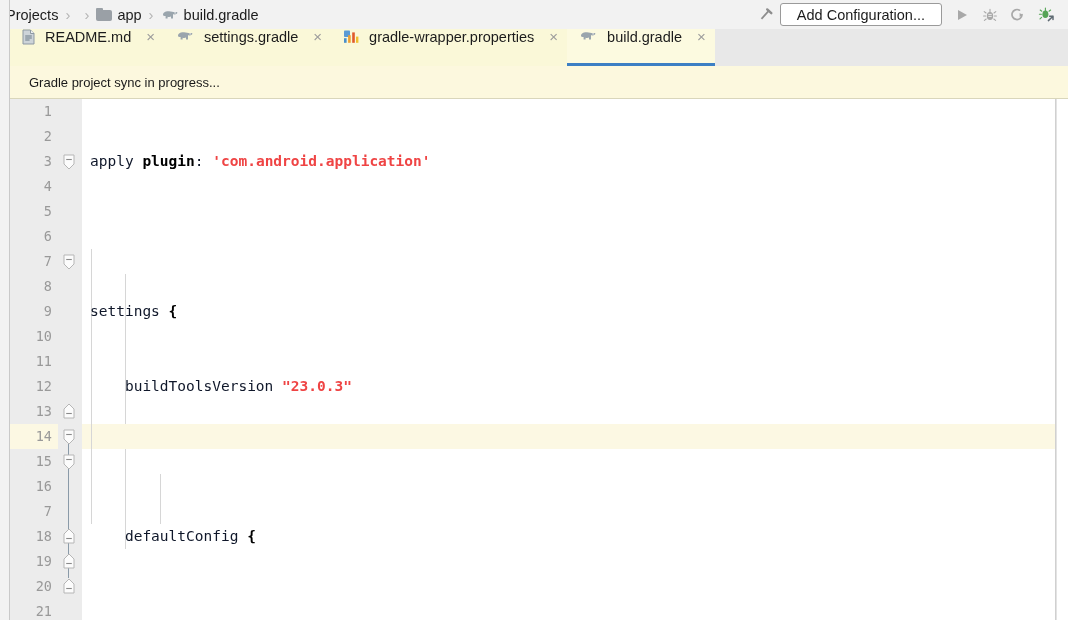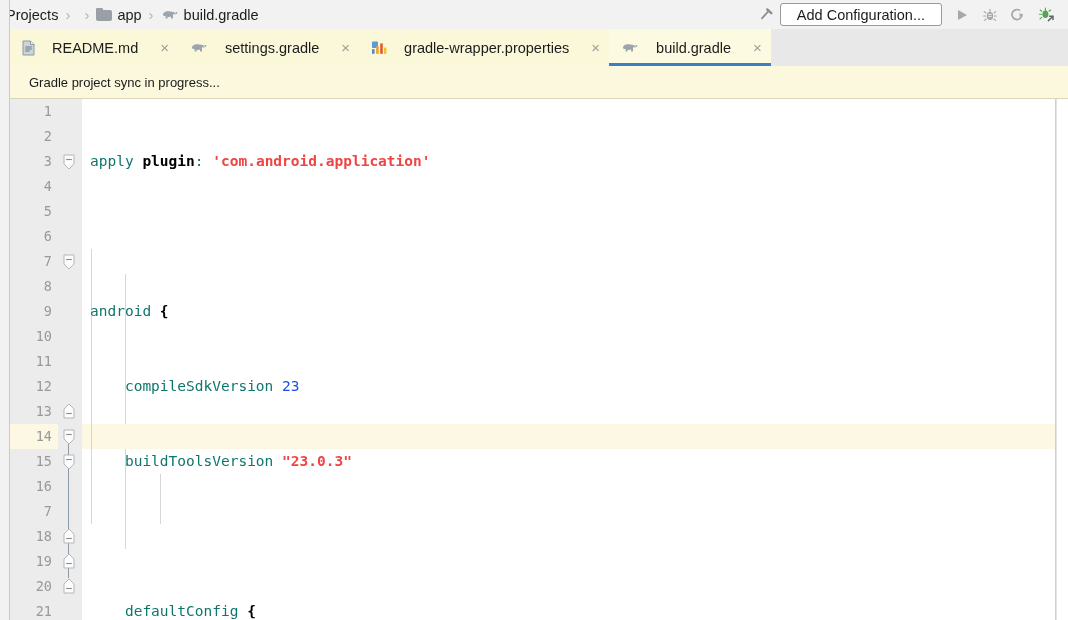--- a/index.html
+++ b/index.html
@@ -75,21 +75,21 @@
   .tabstrip {
     position: absolute; left: 0; top: 29px; width: 1068px; height: 37px;
     background: #e8e8e8;
     display: flex; align-items: stretch;
   }
   .leftrail-tabs {
     width: 10px; background: #f2f2f2; border-right: 1px solid #c9c9c9;
   }
   .tabs-wrap { display: flex; align-items: stretch; }
   .tab {
-    display: flex; align-items: center; gap: 17px;
+    display: flex; gap: 10px;
     padding: 0 9px 0 12px; height: 37px;
     background: #faf8d8;
     font-size: 14.5px; color: #1c1c1c;
     position: relative; white-space: nowrap;
   }
   .tab.active { background: #fcfae0; }
   .tab.active::after {
     content:""; position:absolute; left:0; right:0; bottom:0;
     height:3px; background:#3c7fc4;
   }
@@ -150,21 +150,21 @@
   }
   .code {
     position: absolute; left: 0; top: 0; right: 0; bottom: 0;
     font-family: "DejaVu Sans Mono", monospace; font-size: 14.5px;
     line-height: 25px; white-space: pre; color: #000000;
   }
   .cl { height: 25px; padding-left: 8px; position: relative; }
   .kw  { color: #000000; font-weight: bold; }
   .str { color: #ef4444; font-weight: bold; }
   .num { color: #1750eb; }
-  .plain { color: #0f766e; }
+  .plain { color: #0f172a; }
   .brace { color: #000000; font-weight: bold; }
 
   
   .iguide {
     position: absolute; width: 1px; background: #d6d6d6;
   }
 
   
   .marginline {
     position: absolute; top: 0; bottom: 0; width: 1px; background: #d0d0d0;
@@ -410,22 +410,21 @@
       <div class="rowhl" style="top:325px;"></div>
 
       <div class="iguide" style="left:9px;  top:150px; height:275px;"></div>
       <div class="iguide" style="left:43px; top:175px; height:150px;"></div>
       <div class="iguide" style="left:43px; top:350px; height:100px;"></div>
       <div class="iguide" style="left:78px; top:375px; height:50px;"></div>
 
       <div class="code">
         <div class="cl"><span class="plain">apply </span><span class="kw">plugin</span><span class="plain">: </span><span class="str">'com.android.application'</span></div>
         <div class="cl"></div>
-        <div class="cl"><span class="plain">android </span><span class="brace">{</span></div>
-        <div class="cl"><span class="plain">    compileSdkVersion </span><span class="num">23</span></div>
+        <div class="cl"><span class="plain">settings </span><span class="brace">{</span></div>
         <div class="cl"><span class="plain">    buildToolsVersion </span><span class="str">"23.0.3"</span></div>
         <div class="cl"></div>
         <div class="cl"><span class="plain">    defaultConfig </span><span class="brace">{</span></div>
         
         
         
         
         
         
         

